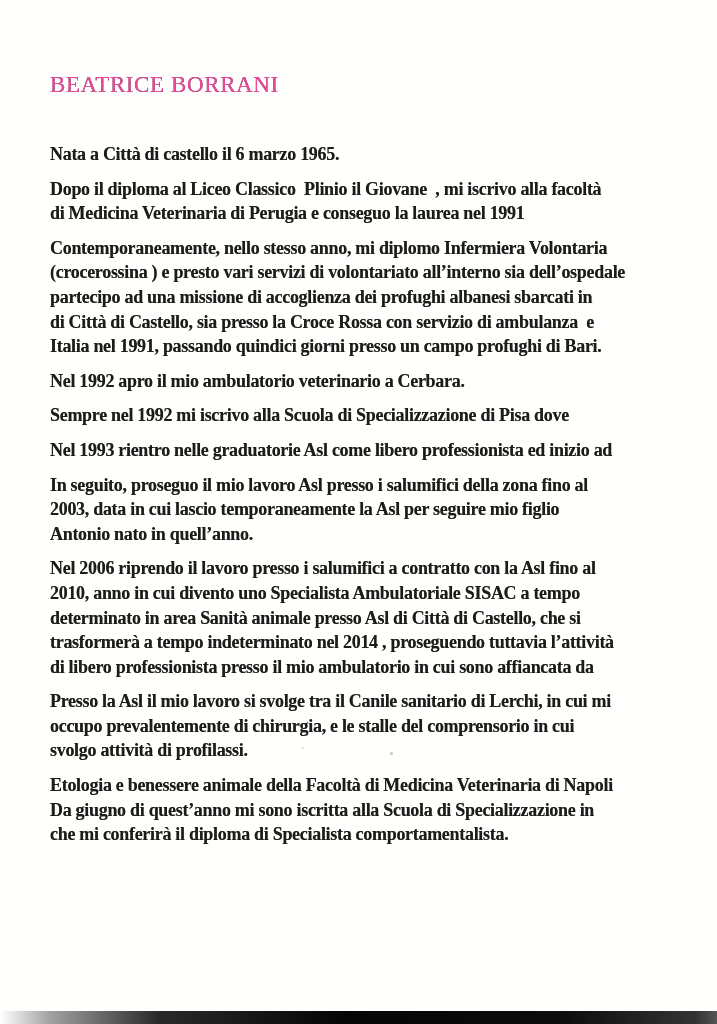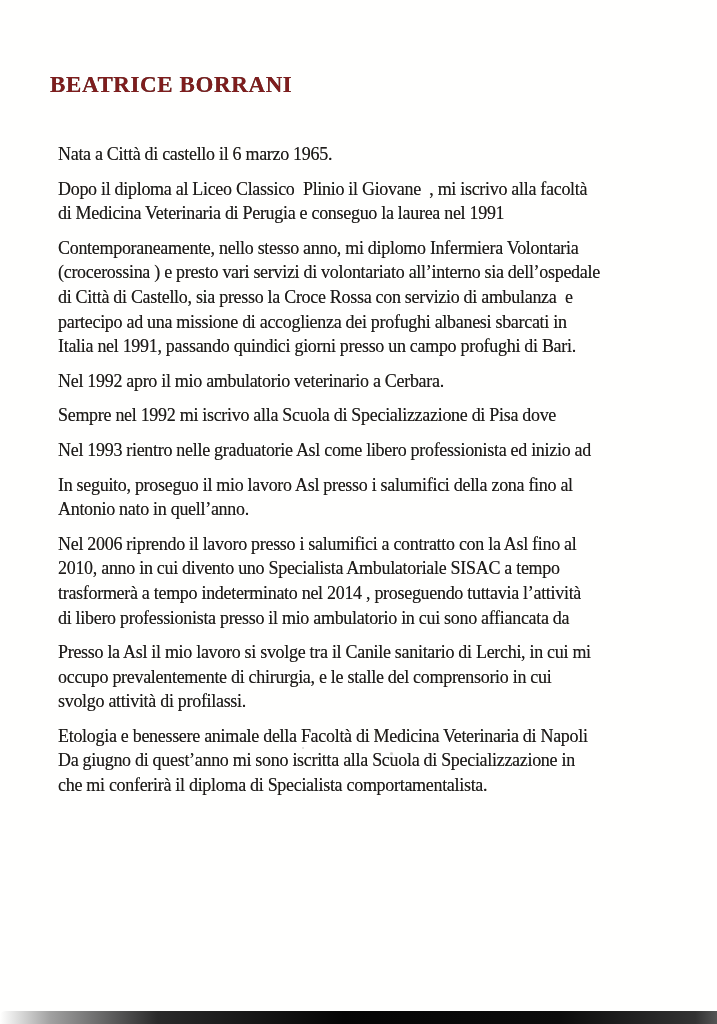--- a/index.html
+++ b/index.html
@@ -11,33 +11,33 @@
     overflow: hidden;
     font-family: "Liberation Serif", "DejaVu Serif", serif;
     color: #1e1c1a;
   }
   .title {
     position: absolute;
     left: 50px;
     top: 72px;
     margin: 0;
     font-size: 23px;
-    font-weight: bold;
+    font-weight: normal;
     letter-spacing: 0.6px;
-    color: #7f1d1d;
+    color: #ec4899;
     text-shadow: 0 0 0.5px rgba(23,21,15,0.8);
     white-space: pre;
   }
   .doc-body {
     position: absolute;
     left: 50px;
     top: 142px;
     width: 650px;
   }
-  .para { margin: 0 0 10px 8px; }
+  .para { margin: 0 0 10px 0; font-weight: bold; }
   .line {
     white-space: pre;
     font-size: 18px;
     line-height: 24.6px;
     letter-spacing: -0.3px;
     text-shadow: 0 0 0.6px rgba(45,42,38,0.65);
   }
   .speck {
     position: absolute;
     width: 3px; height: 3px;
@@ -71,40 +71,42 @@
       <div class="para">
         <div class="line">Nata a Città di castello il 6 marzo 1965.</div>
       </div>
       <div class="para">
         <div class="line">Dopo il diploma al Liceo Classico  Plinio il Giovane  , mi iscrivo alla facoltà</div>
         <div class="line">di Medicina Veterinaria di Perugia e conseguo la laurea nel 1991</div>
       </div>
       <div class="para">
         <div class="line">Contemporaneamente, nello stesso anno, mi diplomo Infermiera Volontaria</div>
         <div class="line">(crocerossina ) e presto vari servizi di volontariato all’interno sia dell’ospedale</div>
+        <div class="line">partecipo ad una missione di accoglienza dei profughi albanesi sbarcati in</div>
         <div class="line">di Città di Castello, sia presso la Croce Rossa con servizio di ambulanza  e</div>
-        <div class="line">partecipo ad una missione di accoglienza dei profughi albanesi sbarcati in</div>
         <div class="line">Italia nel 1991, passando quindici giorni presso un campo profughi di Bari.</div>
       </div>
       <div class="para">
         <div class="line">Nel 1992 apro il mio ambulatorio veterinario a Cerbara.</div>
       </div>
       <div class="para">
         <div class="line">Sempre nel 1992 mi iscrivo alla Scuola di Specializzazione di Pisa dove</div>
       </div>
       <div class="para">
         <div class="line">Nel 1993 rientro nelle graduatorie Asl come libero professionista ed inizio ad</div>
       </div>
       <div class="para">
         <div class="line">In seguito, proseguo il mio lavoro Asl presso i salumifici della zona fino al</div>
+        <div class="line">2003, data in cui lascio temporaneamente la Asl per seguire mio figlio</div>
         <div class="line">Antonio nato in quell’anno.</div>
       </div>
       <div class="para">
         <div class="line">Nel 2006 riprendo il lavoro presso i salumifici a contratto con la Asl fino al</div>
         <div class="line">2010, anno in cui divento uno Specialista Ambulatoriale SISAC a tempo</div>
+        <div class="line">determinato in area Sanità animale presso Asl di Città di Castello, che si</div>
         <div class="line">trasformerà a tempo indeterminato nel 2014 , proseguendo tuttavia l’attività</div>
         <div class="line">di libero professionista presso il mio ambulatorio in cui sono affiancata da</div>
       </div>
       <div class="para">
         <div class="line">Presso la Asl il mio lavoro si svolge tra il Canile sanitario di Lerchi, in cui mi</div>
         <div class="line">occupo prevalentemente di chirurgia, e le stalle del comprensorio in cui</div>
         <div class="line">svolgo attività di profilassi.</div>
       </div>
       <div class="para">
         <div class="line">Etologia e benessere animale della Facoltà di Medicina Veterinaria di Napoli</div>

